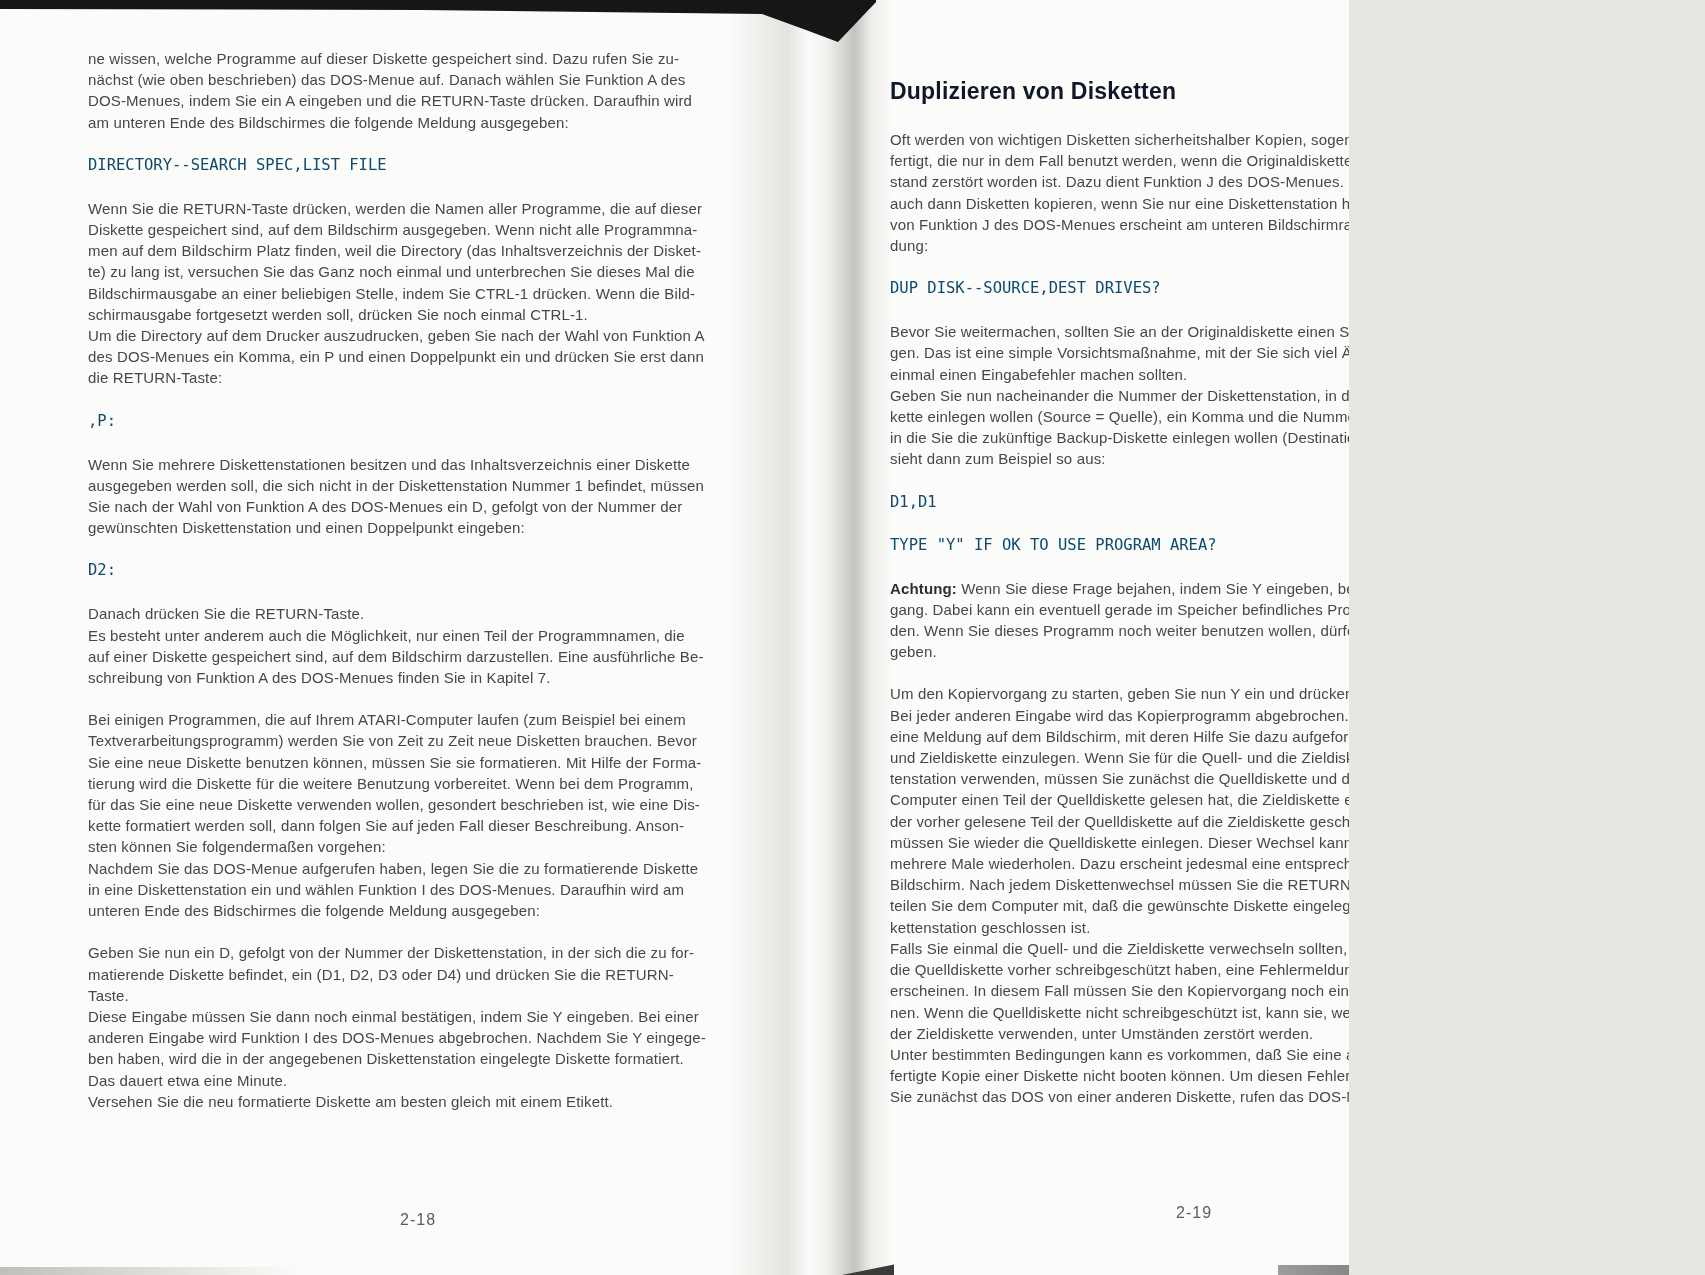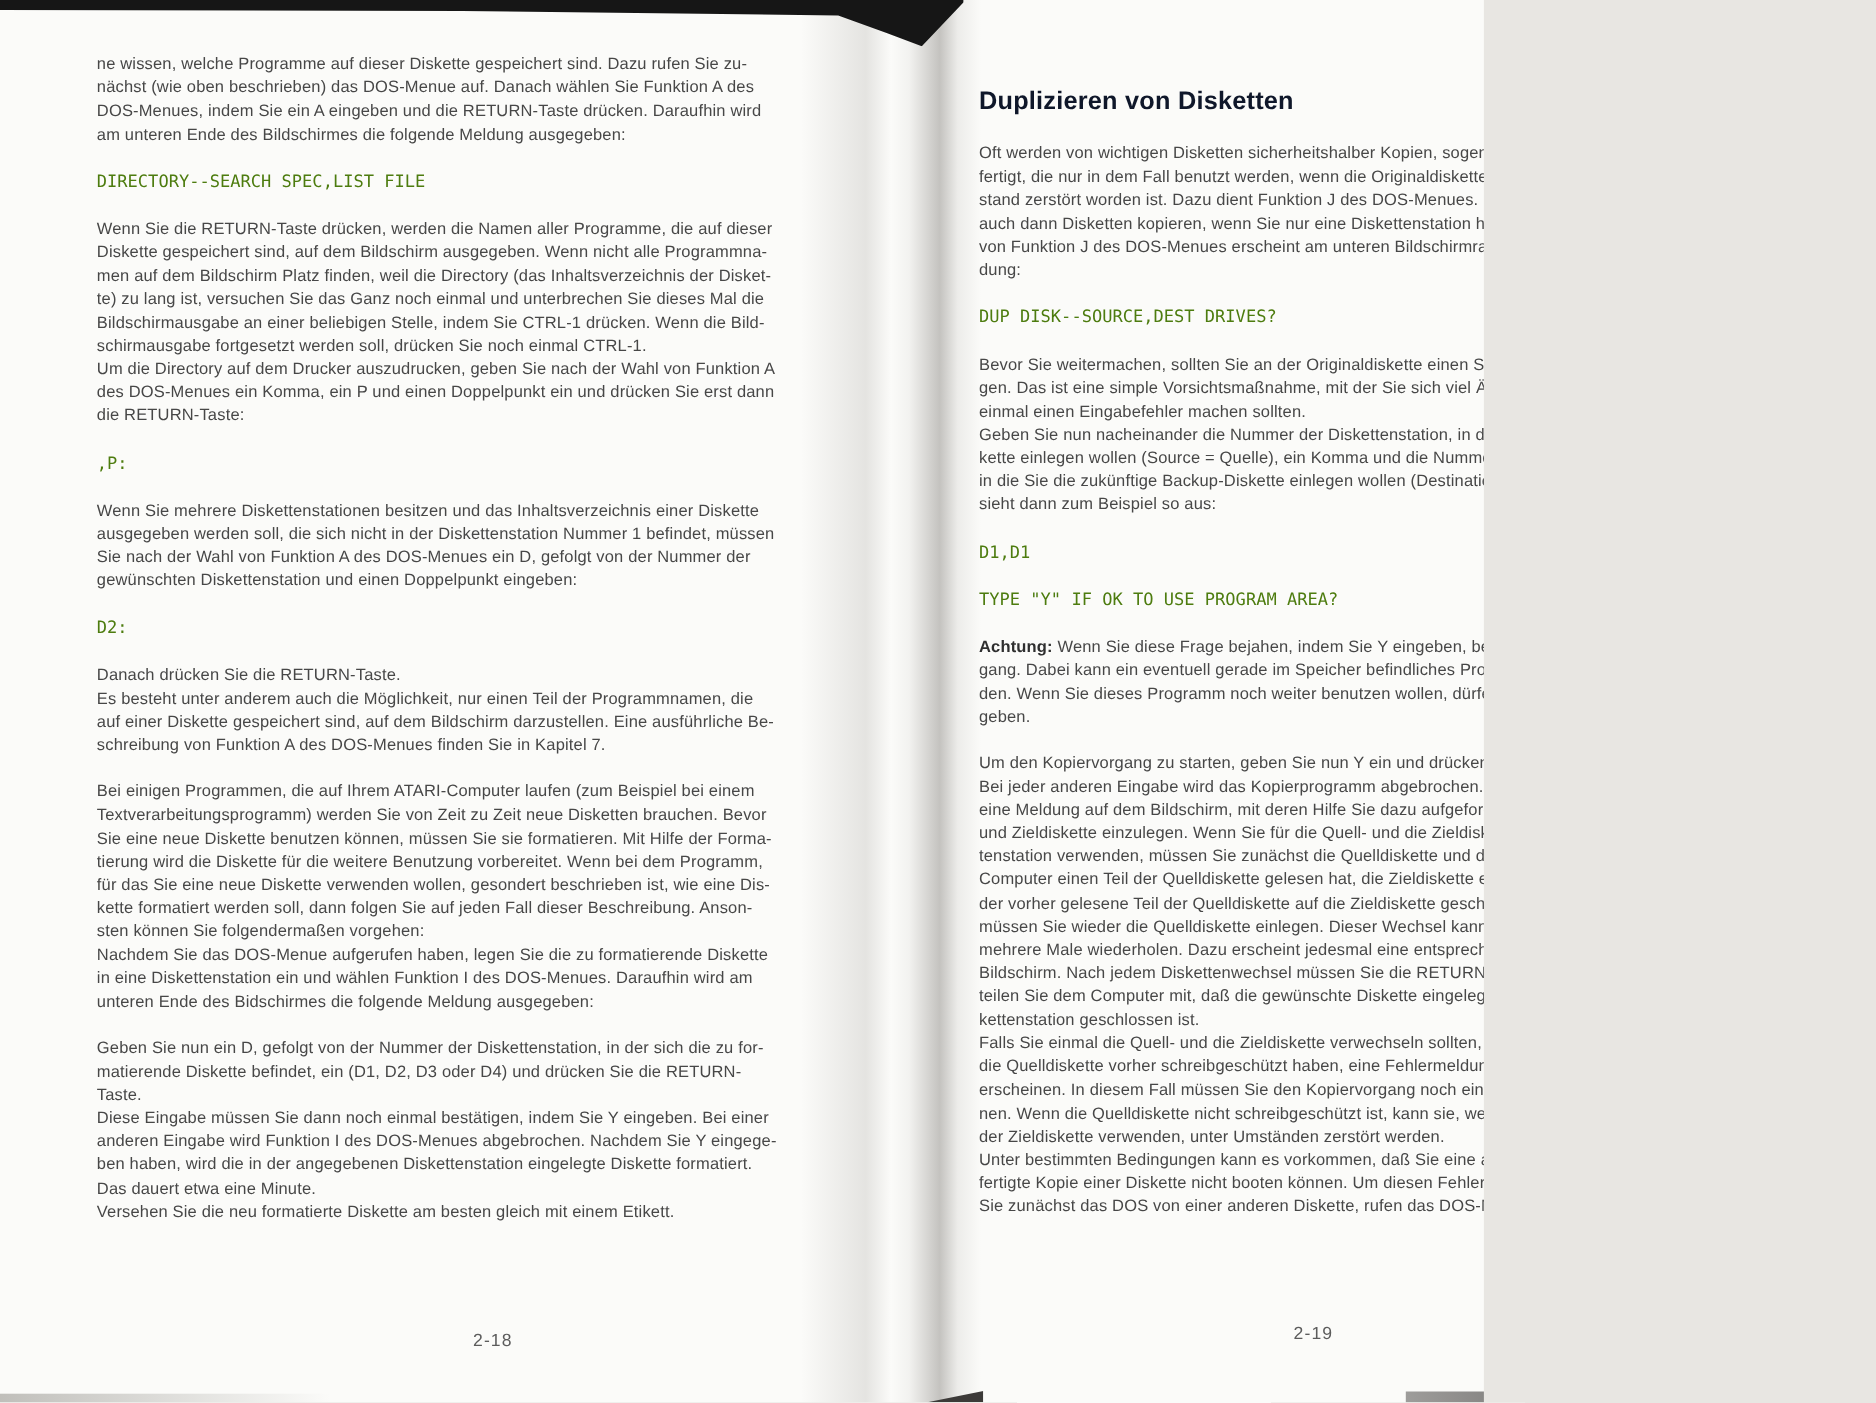--- a/index.html
+++ b/index.html
@@ -48,34 +48,34 @@
     white-space:pre-line;
     font-size:15px;line-height:21.2px;
     color:#474747;
     letter-spacing:0.15px;
     margin:0 0 21px 0;
   }
   .notice-label{color:#2f2f2f;font-weight:bold;}
   .code{
     font-family:"DejaVu Sans Mono","Liberation Mono",monospace;
     font-size:15.5px;line-height:21px;
-    color:#4d7c0f;
+    color:#0c4a6e;
     white-space:pre;
     margin:22px 0 22px 0;
   }
   .section-heading{
     font-size:23px;font-weight:bold;color:#0f172a;
     letter-spacing:0.2px;
     margin:34px 0 24px 0;
   }
   .page-number{
     position:absolute;
     font-size:16px;color:#5c5c5c;letter-spacing:1px;
   }
-  .page-number-left{left:430px;top:1211px;}
+  .page-number-left{left:400px;top:1211px;}
   .page-number-right{left:1176px;top:1204px;}
   
   .scratch{
     position:absolute;left:1578px;top:618px;width:70px;height:44px;
     border:1px solid rgba(150,148,142,0.55);
     border-left-color:transparent;border-bottom-color:transparent;
     border-radius:50%;
     transform:rotate(-14deg);
   }
 </style>

